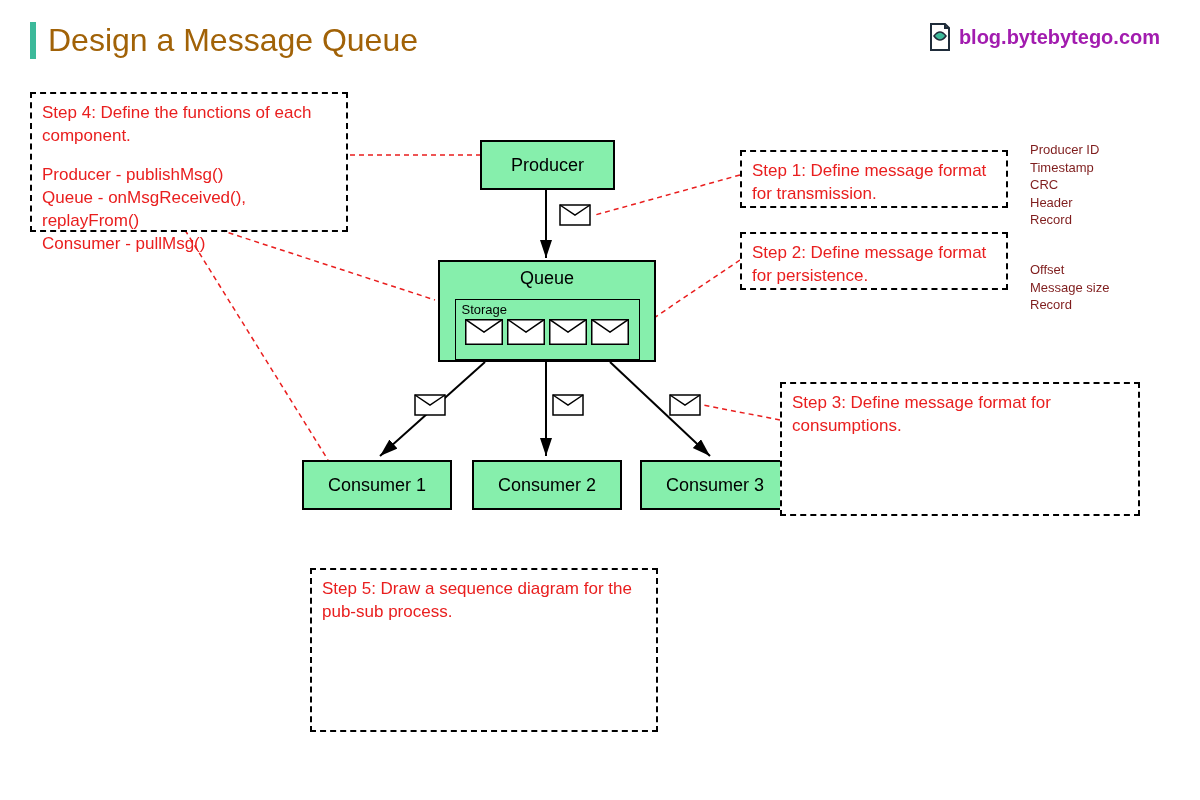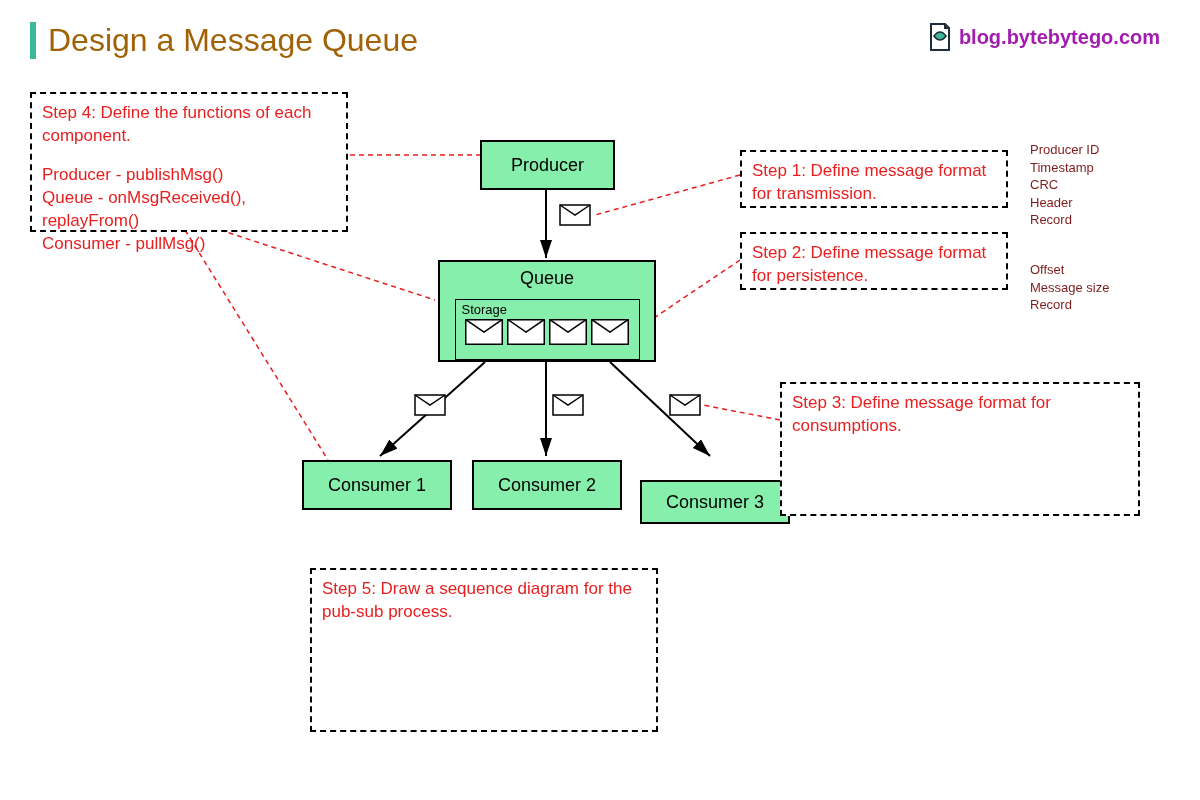--- a/index.html
+++ b/index.html
@@ -171,21 +171,21 @@
     </div>
   </div>
 </div>
 
 <div class="box" style="left:302px; top:460px; width:150px; height:50px;">
   <span>Consumer 1</span>
 </div>
 <div class="box" style="left:472px; top:460px; width:150px; height:50px;">
   <span>Consumer 2</span>
 </div>
-<div class="box" style="left:640px; top:460px; width:150px; height:44px;margin-top:20px;">
+<div class="box" style="left:640px; top:460px; width:150px; height:50px;">
   <span>Consumer 3</span>
 </div>
 
 <div class="dashed" style="left:30px; top:92px; width:318px; height:140px;">
   <div>Step 4: Define the functions of each component.</div>
   <div style="height:16px;"></div>
   <div>Producer - publishMsg()</div>
   <div>Queue - onMsgReceived(), replayFrom()</div>
   <div>Consumer - pullMsg()</div>
 </div>

